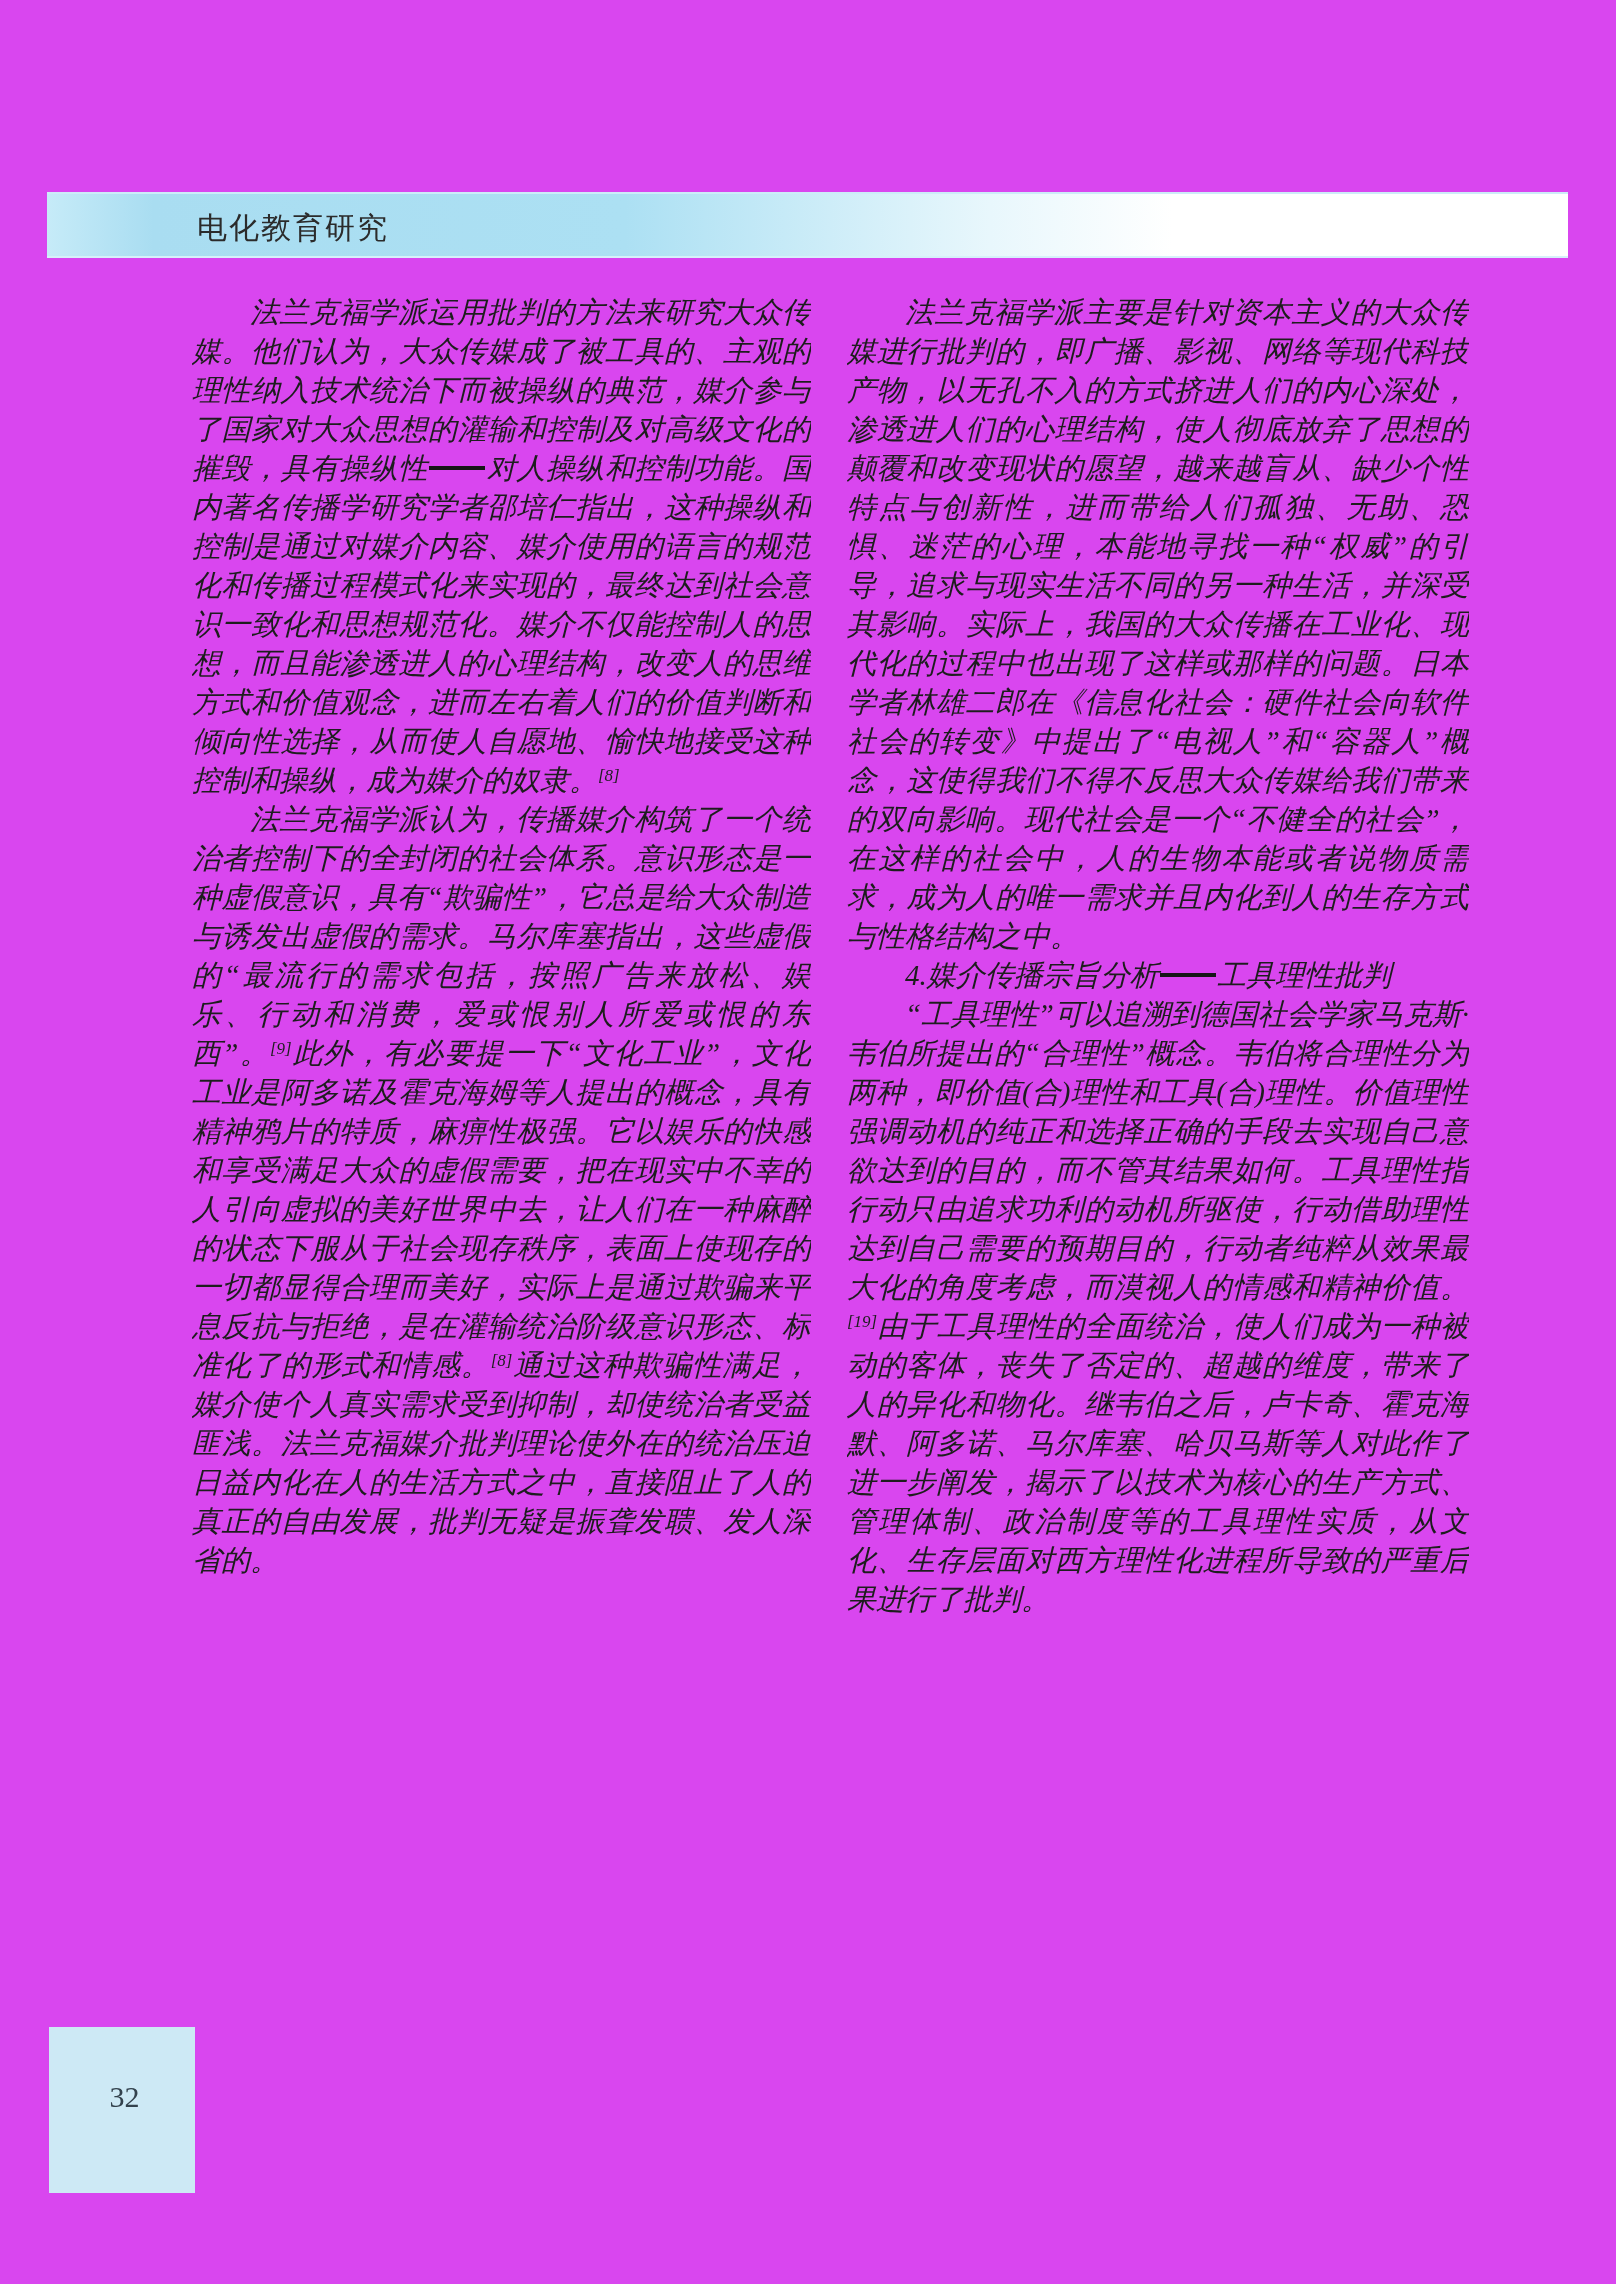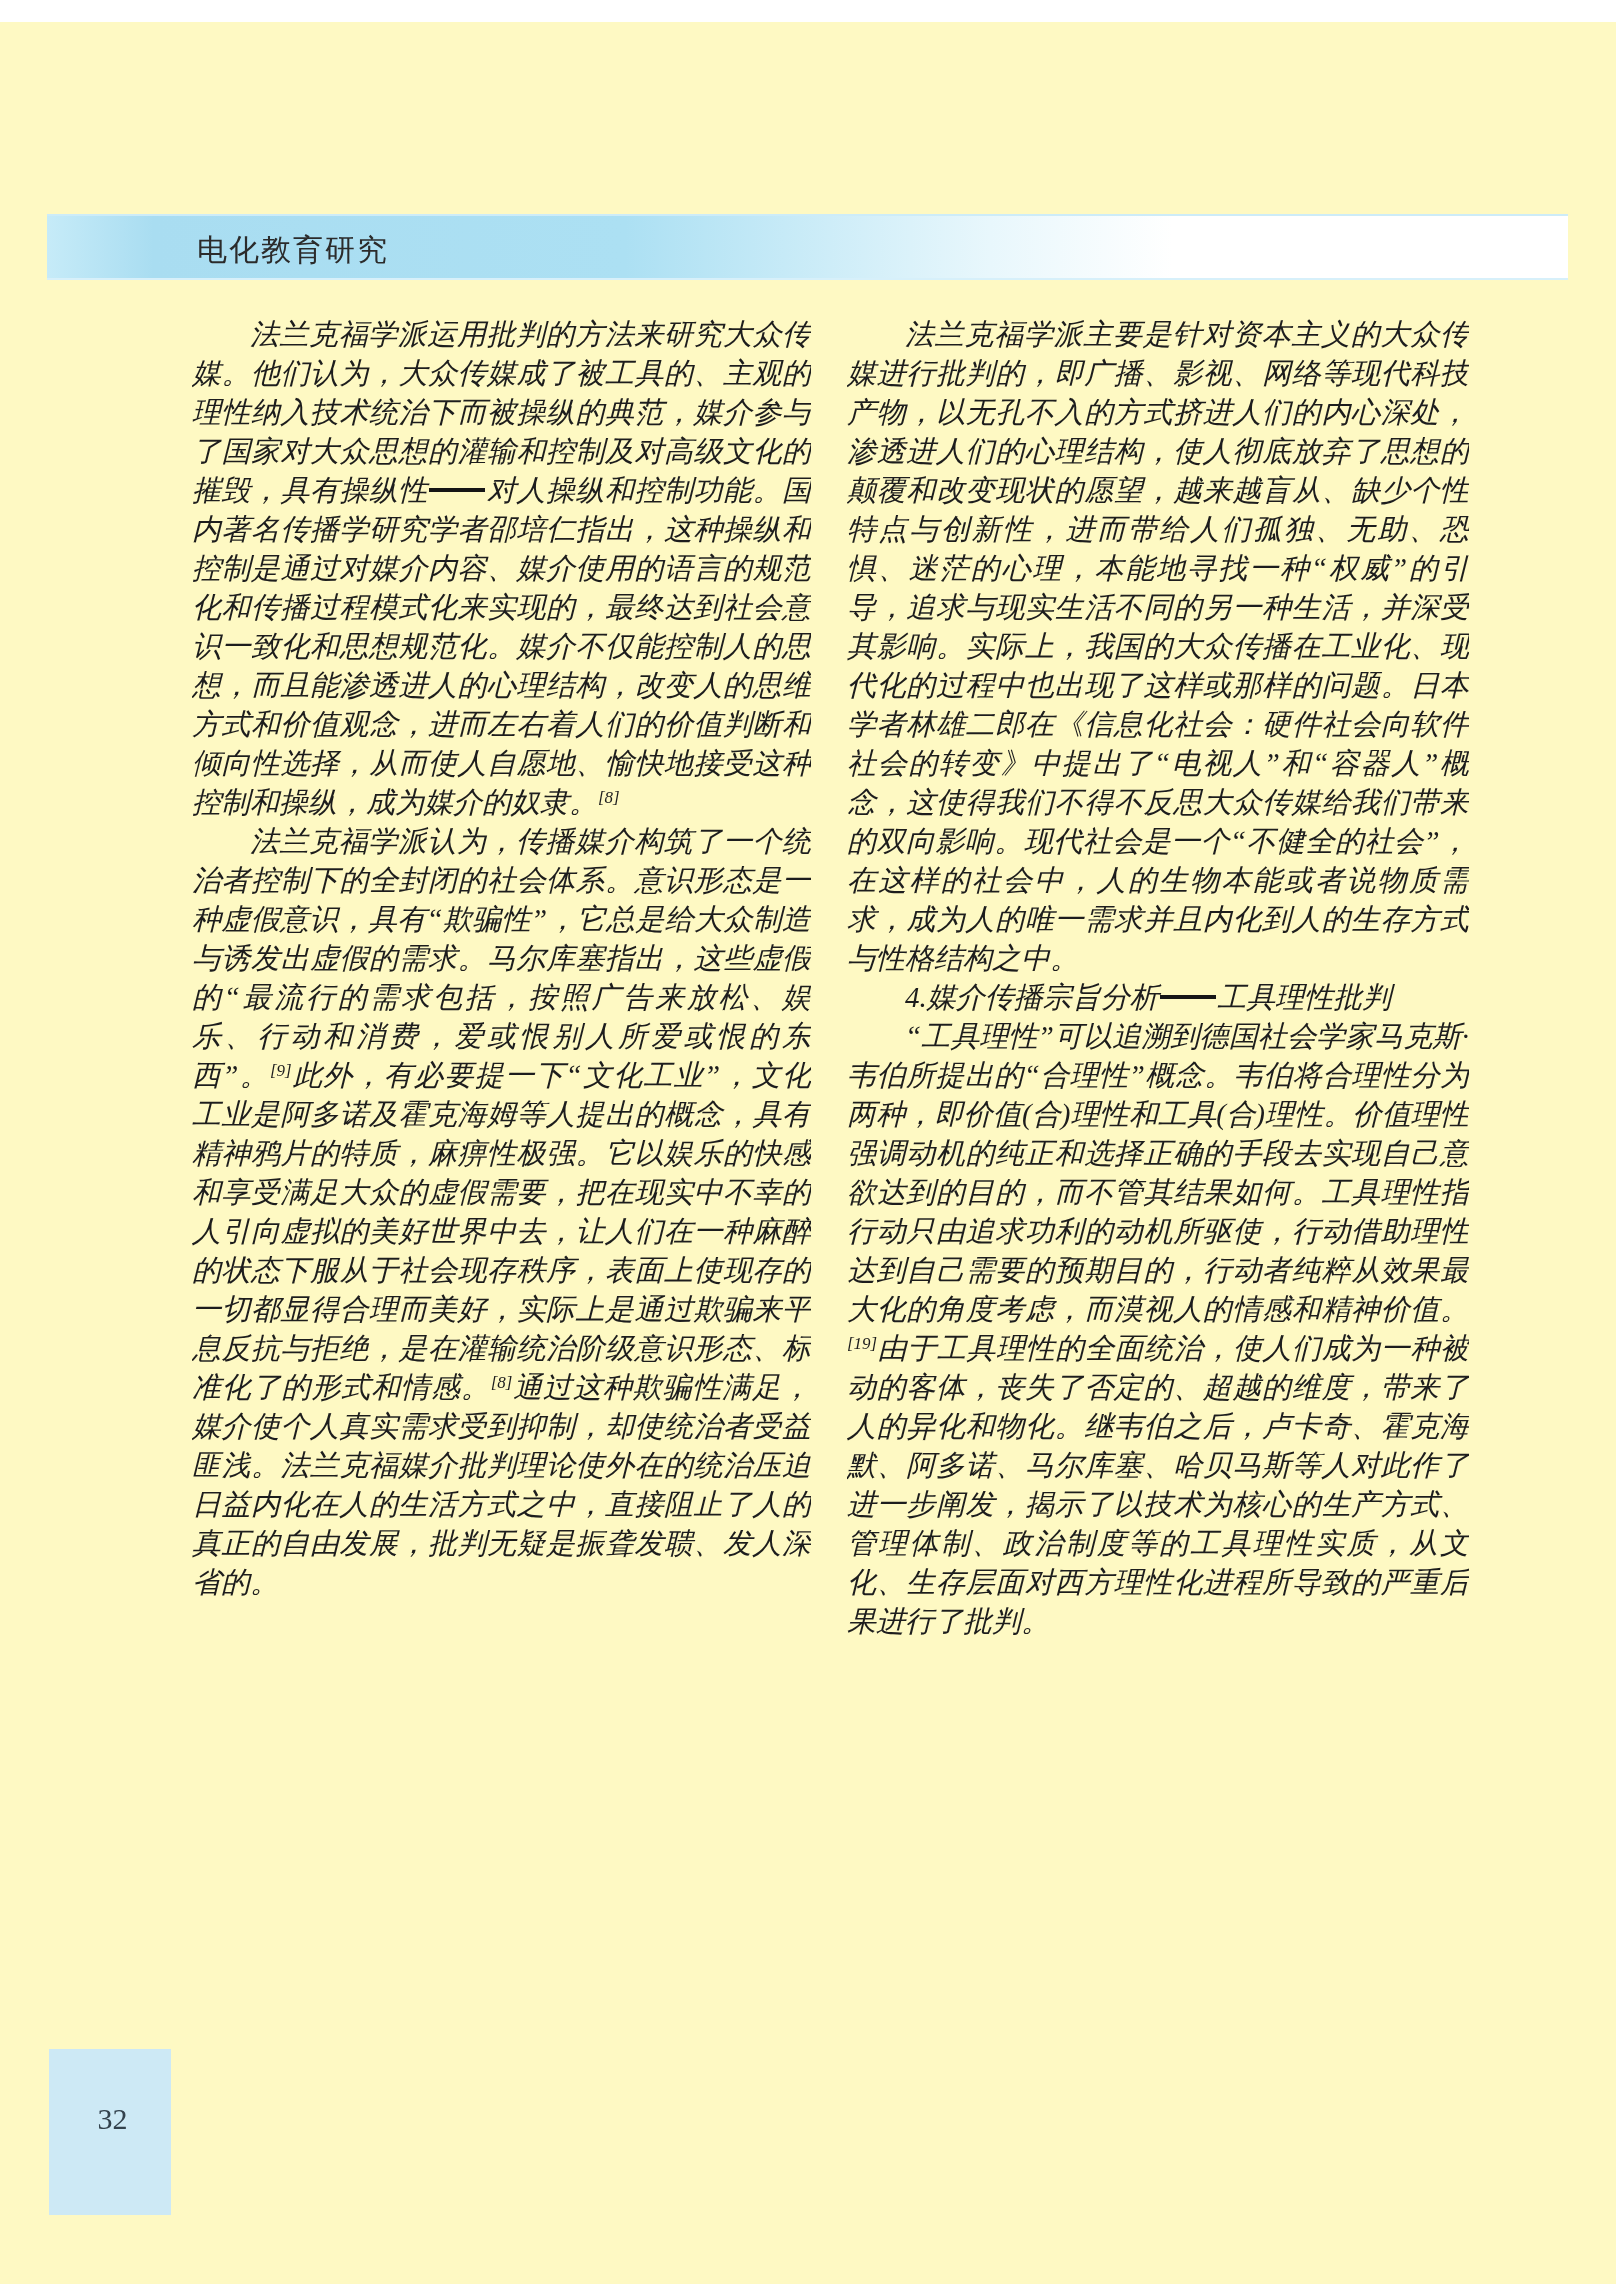--- a/index.html
+++ b/index.html
@@ -11,22 +11,21 @@
     width: 1616px;
     height: 2284px;
     position: relative;
     overflow: hidden;
     font-family: "Liberation Serif", "DejaVu Serif", serif;
     color: #1d1d1d;
   }
   .sheet {
     position: absolute;
     inset: 0;
-    background: #fef9c3;
-    margin-top: 22px;
+    background: #d946ef;
   }
   
   .band {
     position: absolute;
     left: 47px;
     top: 192px;
     width: 1521px;
     height: 66px;
     background: linear-gradient(to right,
       #c6ebf8 0%, #a9ddf1 7%, #ace0f3 38%, #e8f7fc 62%, #ffffff 74%);
@@ -75,21 +74,21 @@
     height: 4.6px;
     background: #161616;
     vertical-align: 7.8px;
     margin: 0 1.3px;
   }
   
   .pagenum {
     position: absolute;
     left: 49px;
     top: 2027px;
-    width: 122px;
+    width: 146px;
     height: 166px;
     background: #cde9f5;
   }
   .pagenum span {
     position: absolute;
     left: 50%;
     top: 42%;
     transform: translate(-42%, -50%);
     font-size: 30px;
     color: #33424d;

